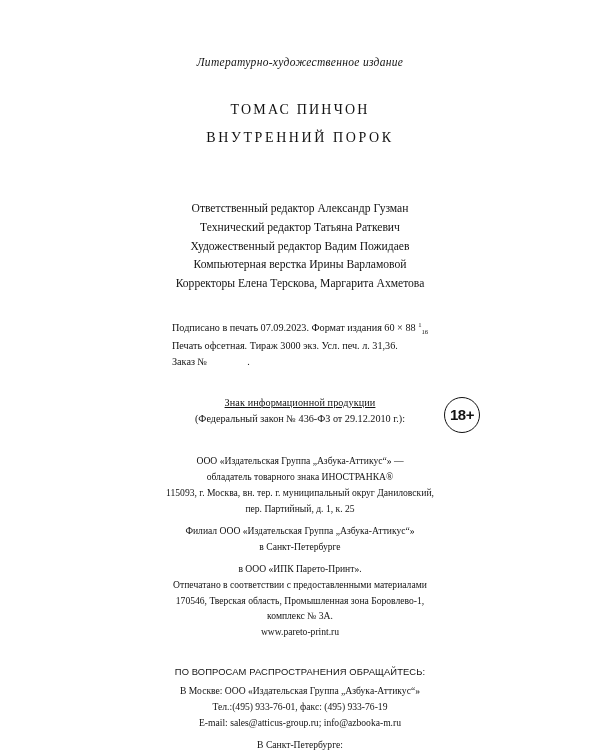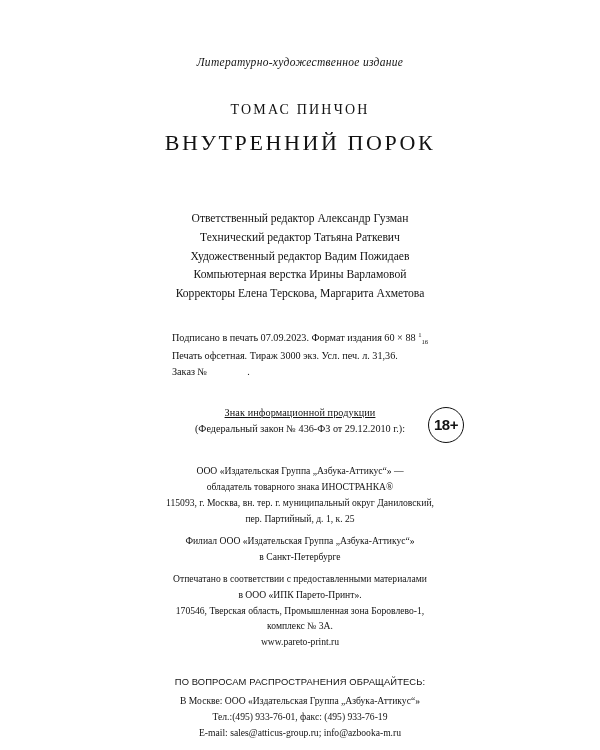--- a/index.html
+++ b/index.html
@@ -28,21 +28,21 @@
     letter-spacing: 0.3px;
     margin-top: 4px;
   }
   .author {
     font-size: 14px;
     letter-spacing: 2.2px;
     margin-top: 34px;
     text-transform: uppercase;
   }
   .title {
-    font-size: 22px;
+    font-size: 14px;
     letter-spacing: 2.6px;
     margin-top: 12px;
     text-transform: uppercase;
   }
   .credits {
     margin-top: 54px;
     font-size: 11.6px;
     line-height: 1.62;
   }
   .credits div {
@@ -70,21 +70,21 @@
   }
   .sign-block {
     position: relative;
     margin-top: 24px;
     font-size: 10.2px;
     line-height: 1.6;
   }
   .sign-block .line1 { letter-spacing: 0.1px; text-decoration: underline; }
   .age-badge {
     position: absolute;
-    right: 76px;
+    right: 60px;
     top: 2px;
     width: 34px;
     height: 34px;
     border: 1.6px solid #111;
     border-radius: 50%;
     font-family: "Liberation Sans", sans-serif;
     font-size: 15px;
     font-weight: bold;
     line-height: 33px;
     text-align: center;
@@ -147,22 +147,22 @@
 
   <div class="publisher-block">
     <div>ООО «Издательская Группа „Азбука-Аттикус“» —</div>
     <div>обладатель товарного знака ИНОСТРАНКА®</div>
     <div>115093, г. Москва, вн. тер. г. муниципальный округ Даниловский,</div>
     <div>пер. Партийный, д. 1, к. 25</div>
     <div class="gap"></div>
     <div>Филиал ООО «Издательская Группа „Азбука-Аттикус“»</div>
     <div>в Санкт-Петербурге</div>
     <div class="gap"></div>
+    <div>в ООО «ИПК Парето-Принт».</div>
     <div>Отпечатано в соответствии с предоставленными материалами</div>
-    <div>в ООО «ИПК Парето-Принт».</div>
     <div>170546, Тверская область, Промышленная зона Боровлево-1,</div>
     <div>комплекс № 3А.</div>
     <div>www.pareto-print.ru</div>
   </div>
 
   <div class="distribution">
     <div class="heading">ПО ВОПРОСАМ РАСПРОСТРАНЕНИЯ ОБРАЩАЙТЕСЬ:</div>
     <div>В Москве: ООО «Издательская Группа „Азбука-Аттикус“»</div>
     <div>Тел.:(495) 933-76-01, факс: (495) 933-76-19</div>
     <div>E-mail: sales@atticus-group.ru; info@azbooka-m.ru</div>

